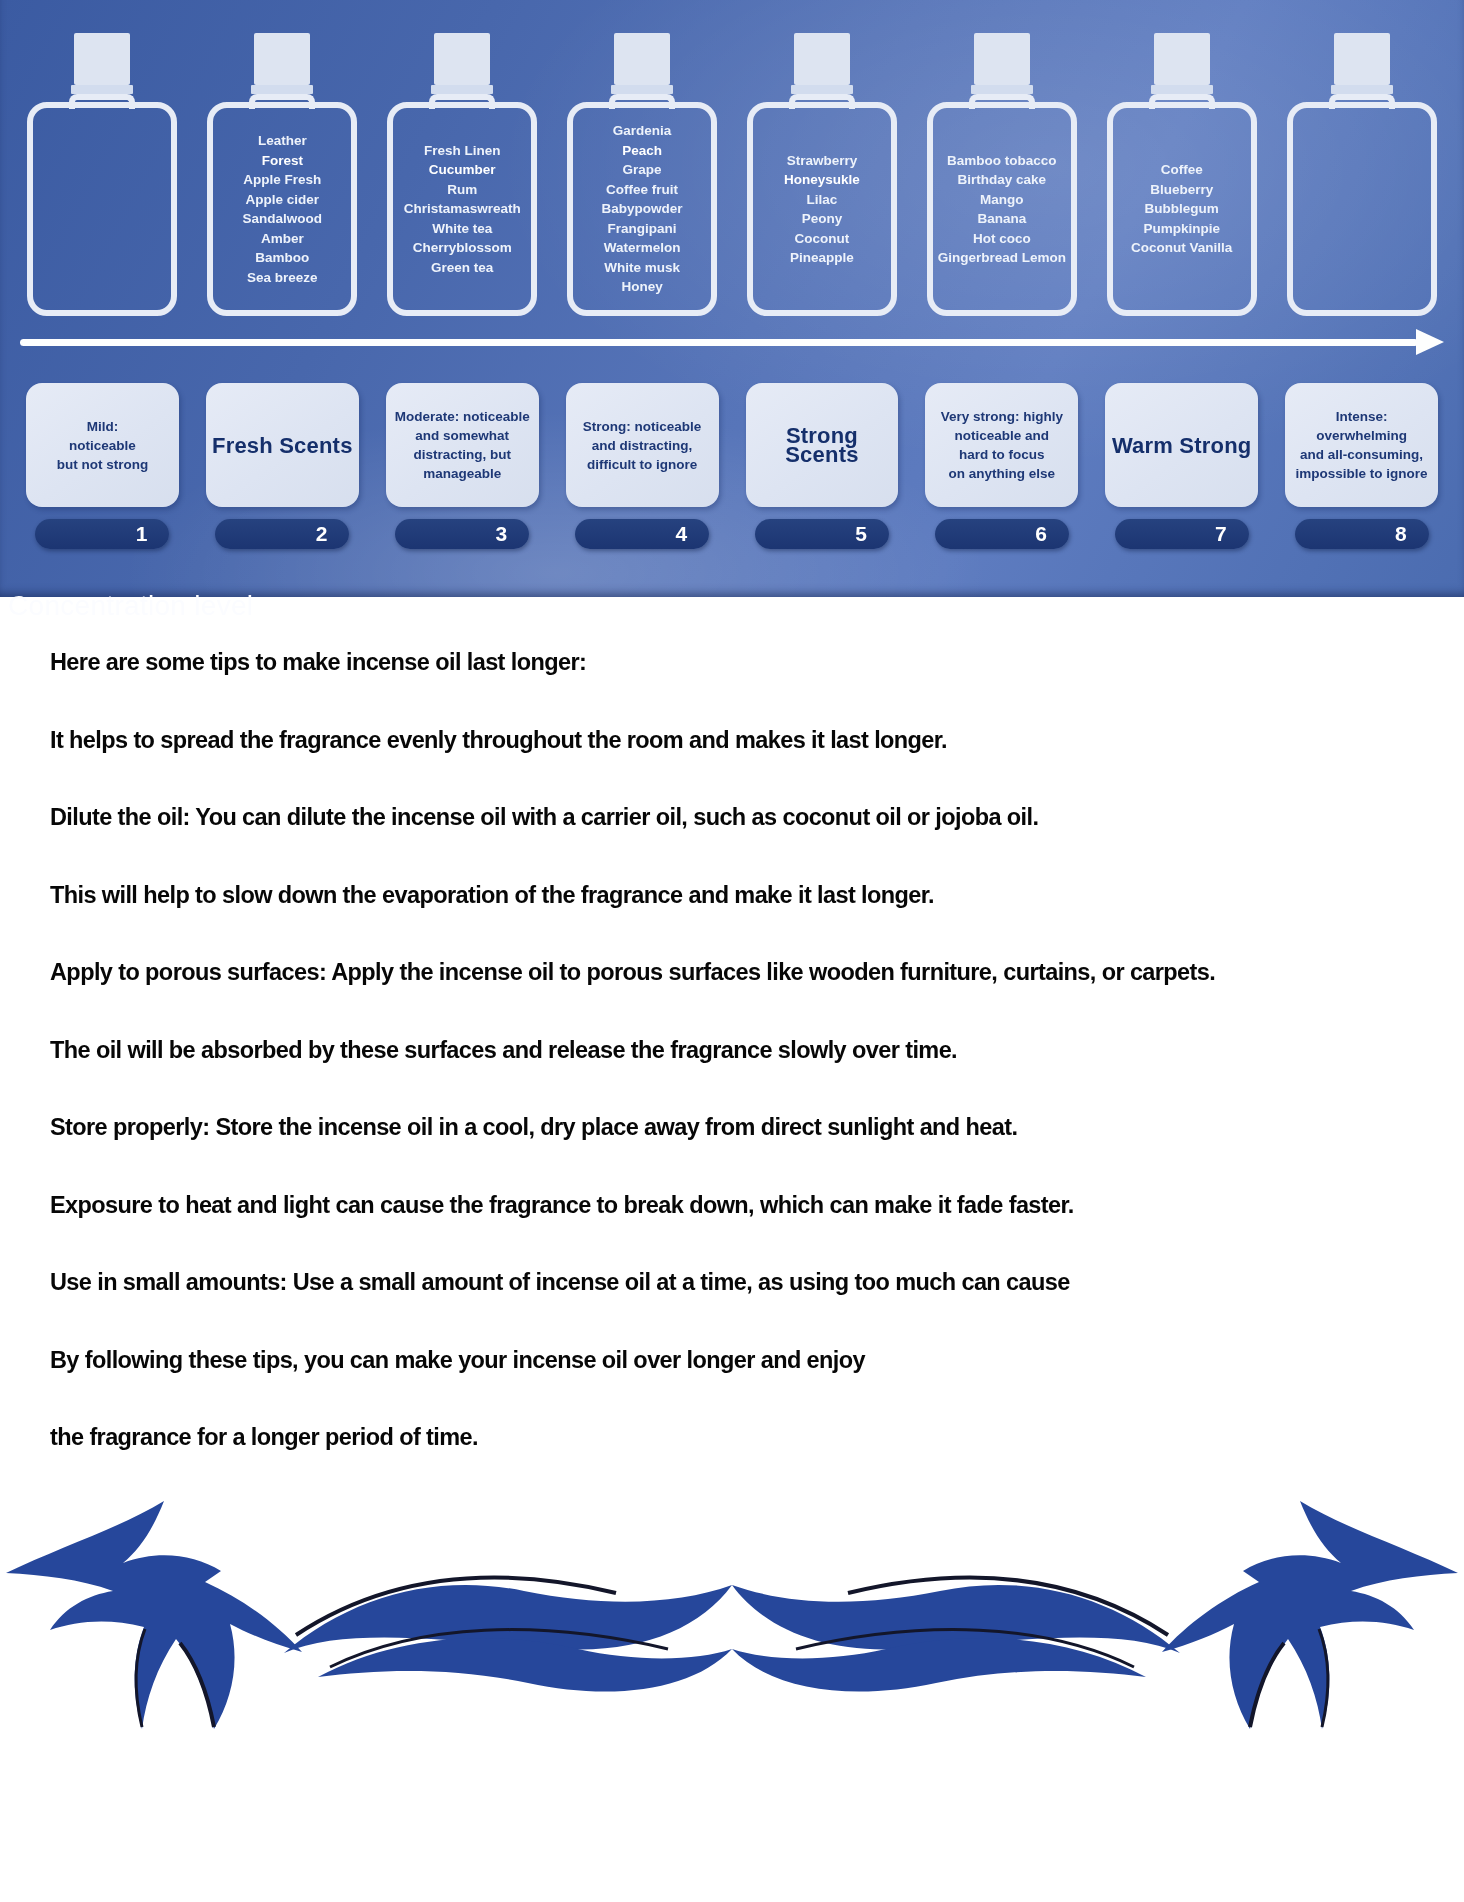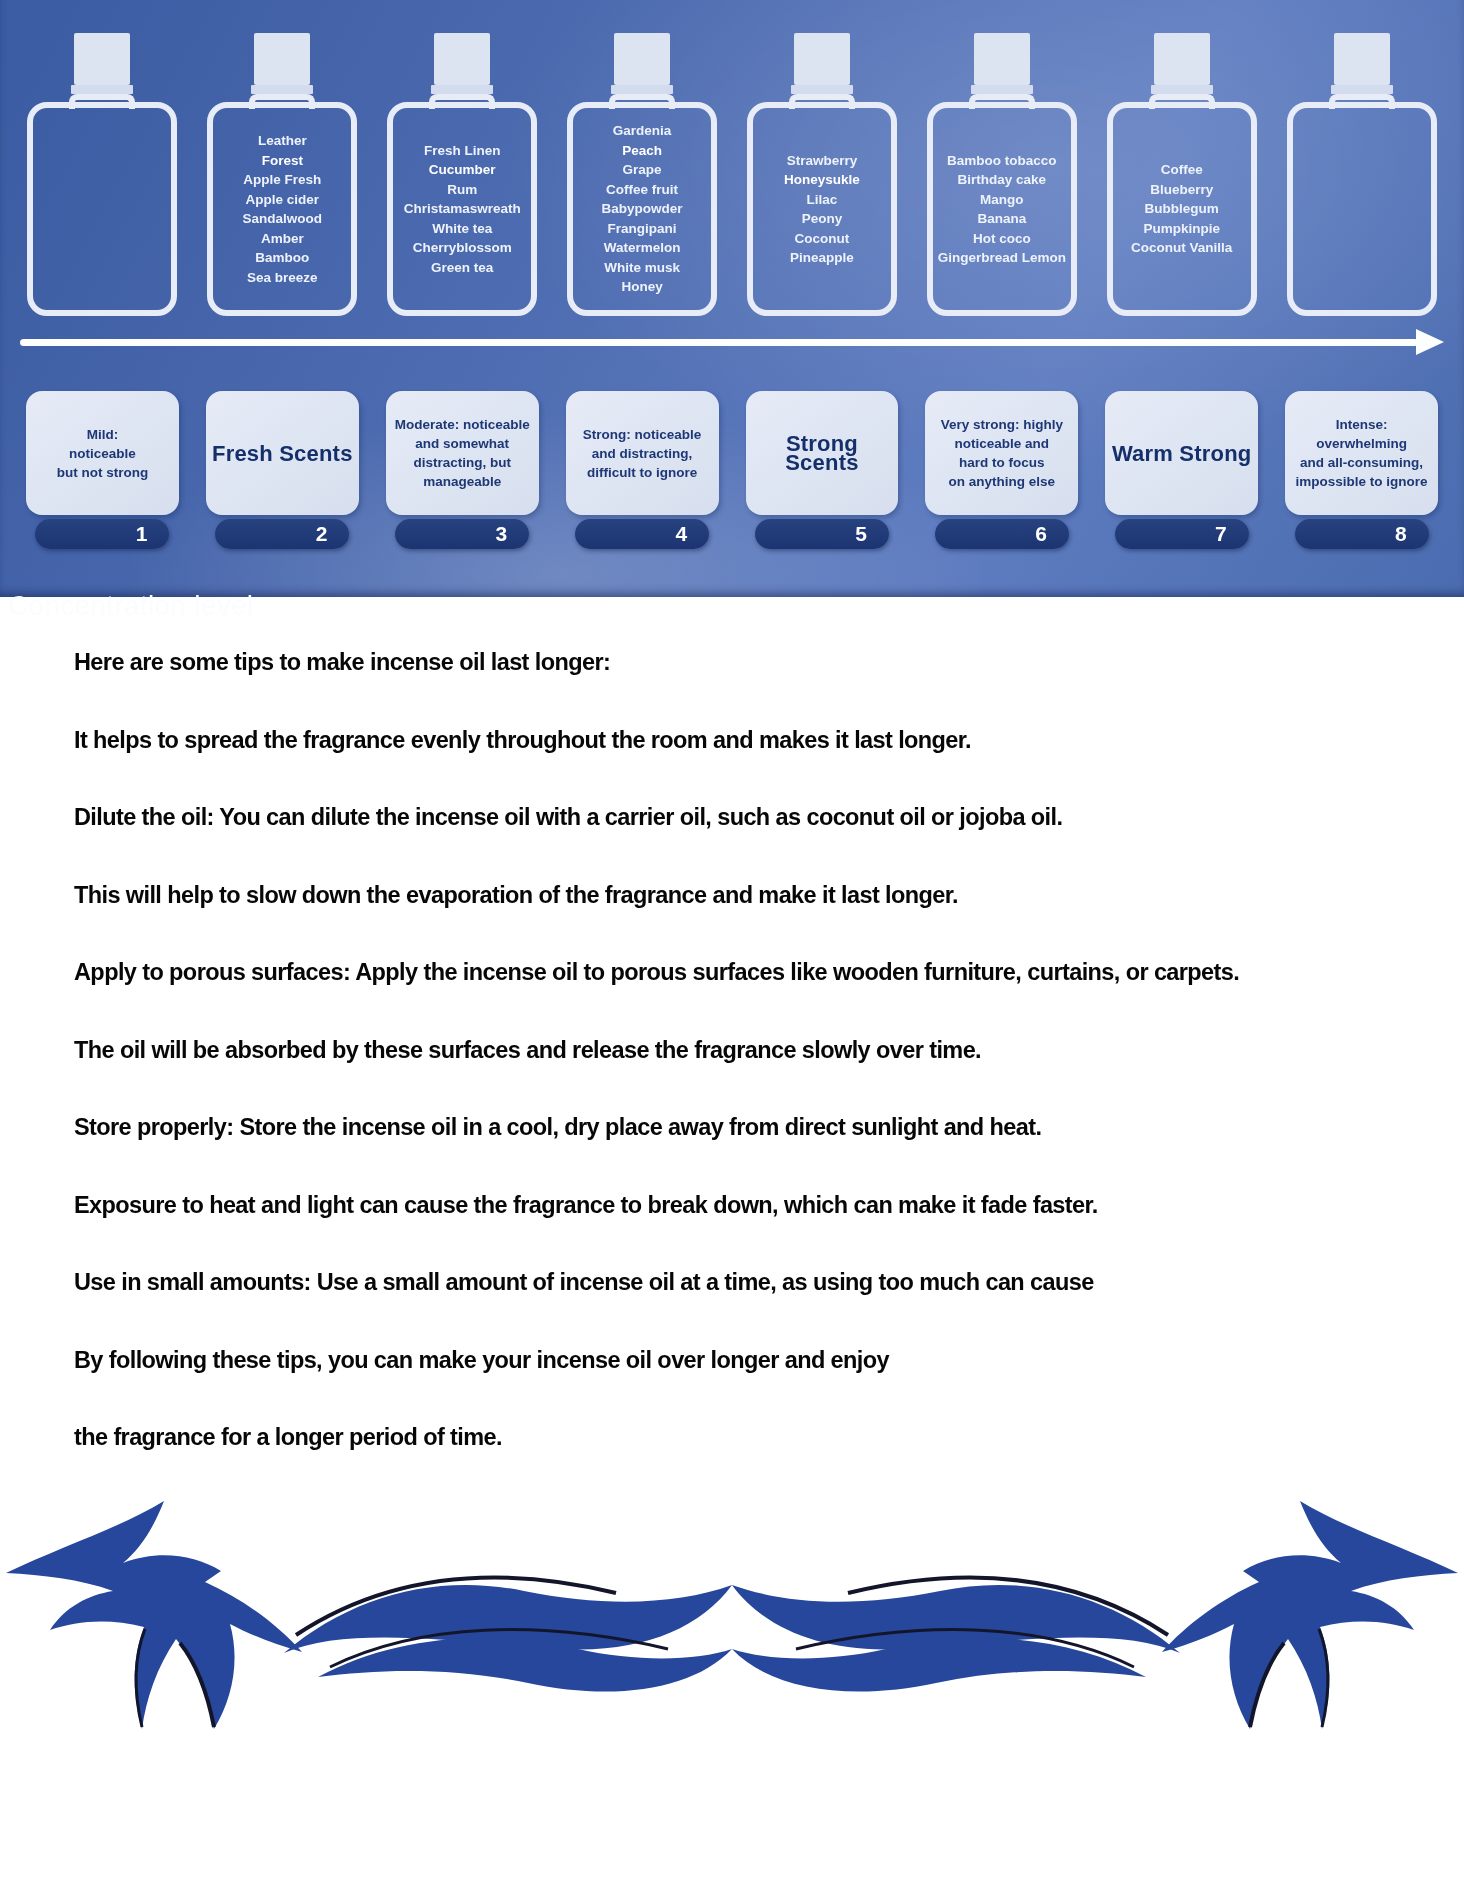--- a/index.html
+++ b/index.html
@@ -10,21 +10,21 @@
   .panel{
     position:relative;width:1464px;height:597px;
     background:
       radial-gradient(900px 480px at 72% 28%, rgba(255,255,255,.13), transparent 62%),
       radial-gradient(700px 260px at 38% 96%, rgba(255,255,255,.16), transparent 62%),
       linear-gradient(118deg,#3b5ba2 0%,#4867ac 28%,#5674b8 52%,#5e7cc0 70%,#4b6cb0 100%);
     box-shadow: inset 0 -7px 10px -4px rgba(14,30,72,.55);
   }
   .row8{position:absolute;left:26px;right:26px;display:grid;grid-template-columns:repeat(8,1fr);gap:27px;}
   .bottles-row{top:33px;}
-  .boxes-row{top:391px;border-radius:22px;}
+  .boxes-row{top:383px;border-radius:22px;}
   .pills-row{top:519px;}
 
   .bottle-cell{display:flex;flex-direction:column;align-items:center;}
   .cap{width:56px;height:52px;background:#dde4f1;border-radius:2px;}
   .cap-lip{width:62px;height:9px;background:#d2dcee;border-radius:1px;}
   .neck{width:66px;height:15px;border:6px solid #e7ecf6;border-bottom:none;
         border-top-left-radius:8px;border-top-right-radius:8px;margin-bottom:-7px;box-sizing:border-box;}
   .bottle-body{
     width:150px;height:214px;box-sizing:border-box;border:6px solid #e7ecf6;border-radius:20px;
     display:flex;align-items:center;justify-content:center;padding:8px 4px;
@@ -50,21 +50,21 @@
     width:134px;height:30px;border-radius:16px;
     background:linear-gradient(180deg,#26427f 0%,#1c3572 100%);
     box-shadow:1px 2px 4px rgba(14,28,66,.45);
     display:flex;align-items:center;justify-content:flex-end;padding-right:22px;box-sizing:border-box;
     color:#ffffff;font-weight:700;font-size:21px;
   }
 
   .conc-label{position:absolute;left:8px;top:552px;color:#fbfcff;font-size:28px;font-weight:400;letter-spacing:.3px;margin-top:38px;}
 
   
-  .tips{padding-top:27px;padding-left:24px;}
+  .tips{padding-top:27px;}
   .tip{
     margin:0 0 0 50px;height:77.5px;display:flex;align-items:center;
     font-size:23.5px;font-weight:700;letter-spacing:-0.6px;color:#070707;white-space:nowrap;
   }
 
   
   .divider{width:1464px;height:270px;}
   .divider svg{display:block;width:1464px;height:270px;}
 </style>
 </head>

